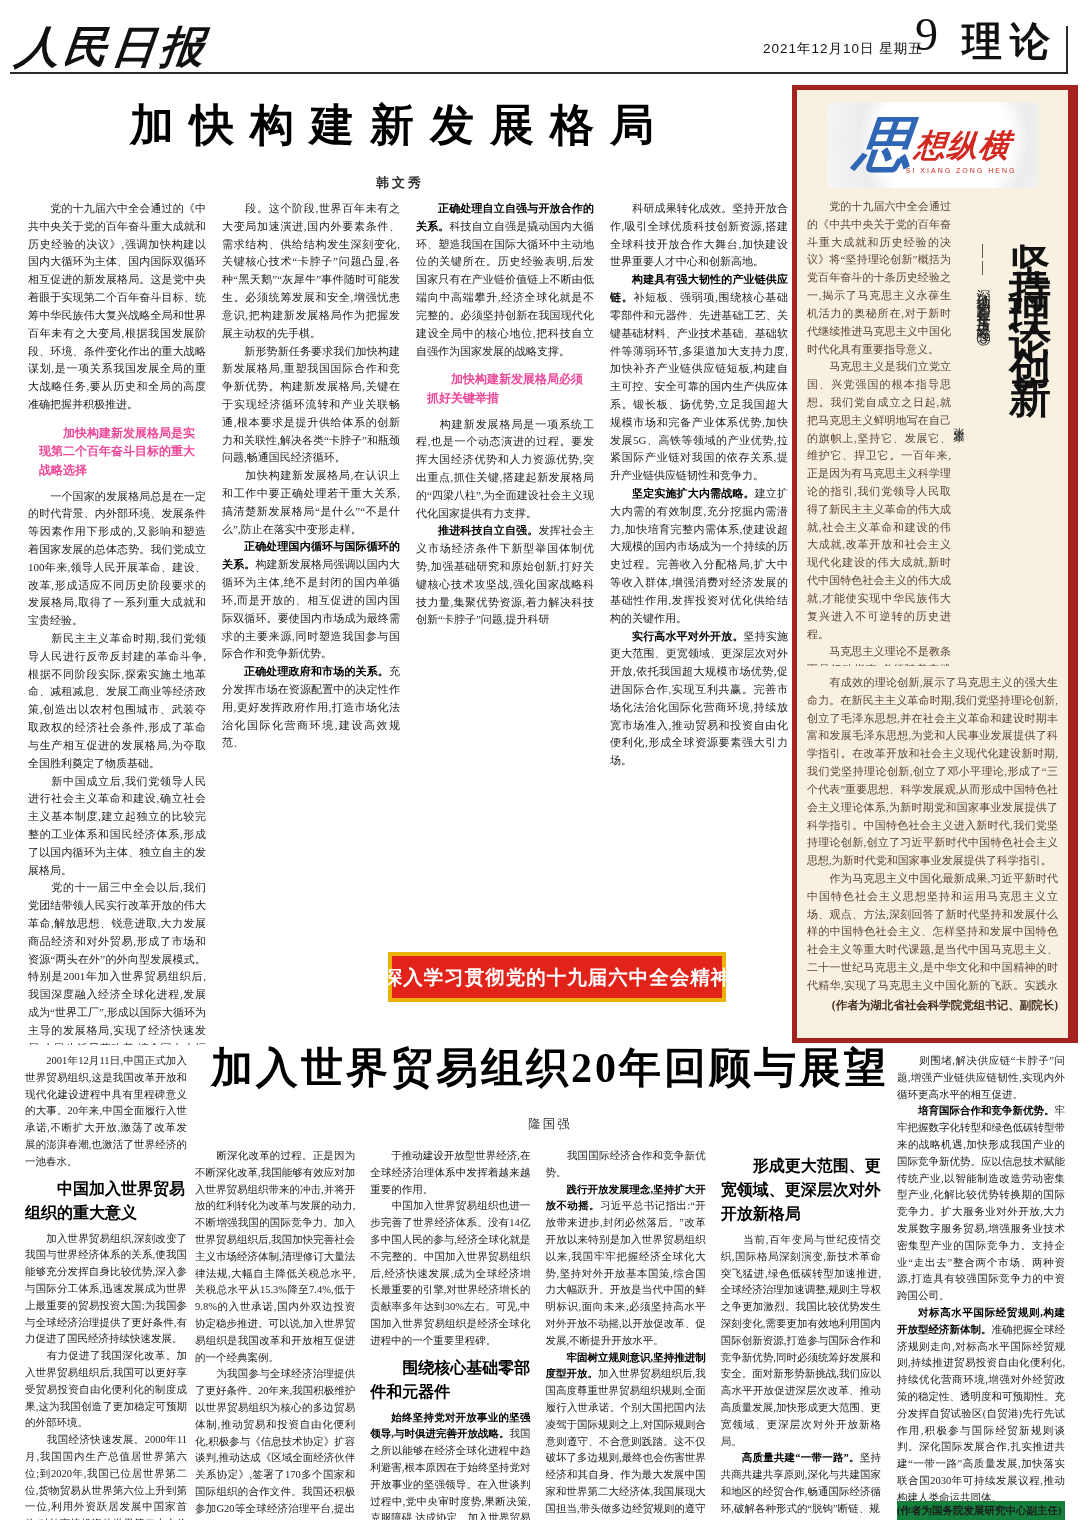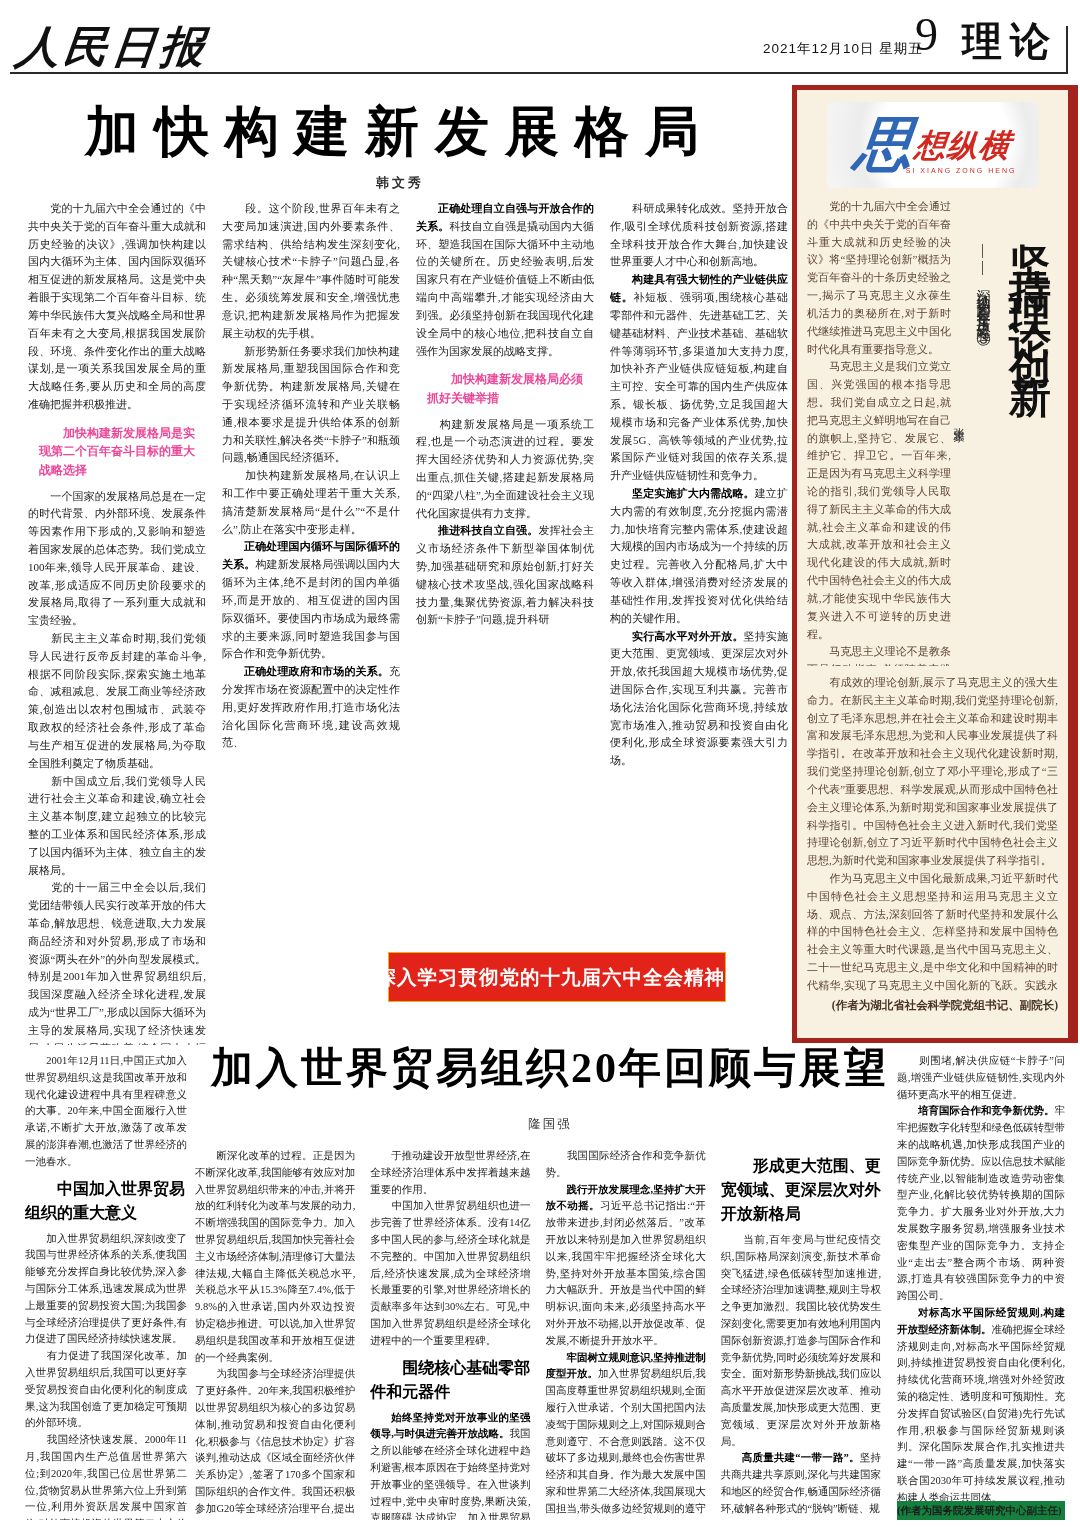--- a/index.html
+++ b/index.html
@@ -12,37 +12,37 @@
   .issue-date{position:absolute;left:763px;top:40px;font-size:13.5px;color:#111;
               font-family:"Liberation Sans",sans-serif;letter-spacing:1px;}
   .page-no{position:absolute;left:915px;top:8px;font-size:46px;color:#111;}
   .section-name{position:absolute;left:962px;top:14px;font-size:40px;font-weight:700;
                 letter-spacing:8px;color:#111;}
   .header-rule{position:absolute;left:10px;top:72px;width:1058px;height:2px;background:#2a2a2a;}
   .header-tick{position:absolute;left:1066px;top:26px;width:2px;height:46px;background:#2a2a2a;}
 
   
   .main-headline{position:absolute;left:30px;top:96px;width:740px;text-align:center;
-                 font-family:"Liberation Sans",sans-serif;font-weight:700;font-size:54px;
+                 font-family:"Liberation Sans",sans-serif;font-weight:700;font-size:44px;
                  letter-spacing:16px;color:#000;white-space:nowrap;}
   .main-byline{position:absolute;left:30px;top:174px;width:740px;text-align:center;
                font-size:13px;color:#333;letter-spacing:3px;font-weight:bold;}
   .main-cols{position:absolute;left:28px;top:200px;width:760px;height:845px;
              display:flex;gap:16px;}
   .mcol{flex:1 1 0;overflow:hidden;}
   .body-text{font-size:11px;line-height:1.62;text-align:justify;white-space:pre-line;
              margin:0;color:#1c1c1c;}
   .subhead{font-family:"Liberation Sans",sans-serif;font-weight:700;font-size:12px;
            line-height:1.55;text-indent:2em;margin:10px 0 8px 11px;color:#ec4899;}
   .lead-p{font-size:11px;line-height:1.62;text-align:justify;text-indent:2em;margin:0;}
   .lead{font-weight:700;color:#000;}
 
   .study-banner{position:absolute;left:388px;top:952px;width:338px;height:50px;
-                background:#e2231a;border:1px solid #eab308;box-sizing:border-box;
-                display:flex;align-items:center;justify-content:flex-end;z-index:5;}
+                background:#e2231a;border:4px solid #eab308;box-sizing:border-box;
+                display:flex;align-items:center;justify-content:center;z-index:5;}
   .study-banner span{color:#fff;font-family:"Liberation Sans",sans-serif;font-weight:700;
                      font-size:19.5px;letter-spacing:1px;white-space:nowrap;}
 
   
   .sx-box{position:absolute;left:792px;top:85px;width:286px;height:958px;box-sizing:border-box;
           background:#f8f1e1;border:5px solid #a5231d;border-right-width:10px;
           padding:10px 10px 8px 10px;z-index:4;}
   .sx-logo{width:212px;height:86px;margin:2px auto 10px auto;border-radius:6px;
            background:radial-gradient(circle at 55% 45%, #ffffff 52%, #ececec 68%, #f6f6f6 100%);
            display:flex;align-items:center;justify-content:center;position:relative;}
@@ -106,21 +106,21 @@
 　　党的十八大以来,中国特色社会主义进入新时代,党和国家事业取得历史性成就、发生历史性变革。在全面建成小康社会之后,我们开启了全面建设社会主义现代化国家新征程,这标志着我国进入了新发展阶</p>
     </div>
     <div class="mcol">
       <p class="body-text">　　段。这个阶段,世界百年未有之大变局加速演进,国内外要素条件、需求结构、供给结构发生深刻变化,关键核心技术“卡脖子”问题凸显,各种“黑天鹅”“灰犀牛”事件随时可能发生。必须统筹发展和安全,增强忧患意识,把构建新发展格局作为把握发展主动权的先手棋。
 　　新形势新任务要求我们加快构建新发展格局,重塑我国国际合作和竞争新优势。构建新发展格局,关键在于实现经济循环流转和产业关联畅通,根本要求是提升供给体系的创新力和关联性,解决各类“卡脖子”和瓶颈问题,畅通国民经济循环。</p>
       <p class="body-text">　　加快构建新发展格局,在认识上和工作中要正确处理若干重大关系,搞清楚新发展格局“是什么”“不是什么”,防止在落实中变形走样。</p>
       <p class="lead-p"><span class="lead">正确处理国内循环与国际循环的关系。</span><span>构建新发展格局强调以国内大循环为主体,绝不是封闭的国内单循环,而是开放的、相互促进的国内国际双循环。要使国内市场成为最终需求的主要来源,同时塑造我国参与国际合作和竞争新优势。</span></p>
       <p class="lead-p"><span class="lead">正确处理政府和市场的关系。</span><span>充分发挥市场在资源配置中的决定性作用,更好发挥政府作用,打造市场化法治化国际化营商环境,建设高效规范、</span></p>
     </div>
     <div class="mcol">
-      <p class="lead-p"><span class="lead">正确处理自立自强与开放合作的关系。</span><span>科技自立自强是撬动国内大循环、塑造我国在国际大循环中主动地位的关键所在。历史经验表明,后发国家只有在产业链价值链上不断由低端向中高端攀升,才能实现经济由大到强。必须坚持创新在我国现代化建设全局中的核心地位,把科技自立自强作为国家发展的战略支撑。</span></p>
+      <p class="lead-p"><span class="lead">正确处理自立自强与开放合作的关系。</span><span>科技自立自强是撬动国内大循环、塑造我国在国际大循环中主动地位的关键所在。历史经验表明,后发国家只有在产业链价值链上不断由低端向中高端攀升,经济全球化就是不完整的。必须坚持创新在我国现代化建设全局中的核心地位,把科技自立自强作为国家发展的战略支撑。</span></p>
       <h3 class="subhead">加快构建新发展格局必须抓好关键举措</h3>
       <p class="body-text">　　构建新发展格局是一项系统工程,也是一个动态演进的过程。要发挥大国经济优势和人力资源优势,突出重点,抓住关键,搭建起新发展格局的“四梁八柱”,为全面建设社会主义现代化国家提供有力支撑。</p>
       <p class="lead-p"><span class="lead">推进科技自立自强。</span><span>发挥社会主义市场经济条件下新型举国体制优势,加强基础研究和原始创新,打好关键核心技术攻坚战,强化国家战略科技力量,集聚优势资源,着力解决科技创新“卡脖子”问题,提升科研</span></p>
     </div>
     <div class="mcol">
       <p class="body-text">　　科研成果转化成效。坚持开放合作,吸引全球优质科技创新资源,搭建全球科技开放合作大舞台,加快建设世界重要人才中心和创新高地。</p>
       <p class="lead-p"><span class="lead">构建具有强大韧性的产业链供应链。</span><span>补短板、强弱项,围绕核心基础零部件和元器件、先进基础工艺、关键基础材料、产业技术基础、基础软件等薄弱环节,多渠道加大支持力度,加快补齐产业链供应链短板,构建自主可控、安全可靠的国内生产供应体系。锻长板、扬优势,立足我国超大规模市场和完备产业体系优势,加快发展5G、高铁等领域的产业优势,拉紧国际产业链对我国的依存关系,提升产业链供应链韧性和竞争力。</span></p>
       <p class="lead-p"><span class="lead">坚定实施扩大内需战略。</span><span>建立扩大内需的有效制度,充分挖掘内需潜力,加快培育完整内需体系,使建设超大规模的国内市场成为一个持续的历史过程。完善收入分配格局,扩大中等收入群体,增强消费对经济发展的基础性作用,发挥投资对优化供给结构的关键作用。</span></p>
       <p class="lead-p"><span class="lead">实行高水平对外开放。</span><span>坚持实施更大范围、更宽领域、更深层次对外开放,依托我国超大规模市场优势,促进国际合作,实现互利共赢。完善市场化法治化国际化营商环境,持续放宽市场准入,推动贸易和投资自由化便利化,形成全球资源要素强大引力场。</span></p>
     </div>

